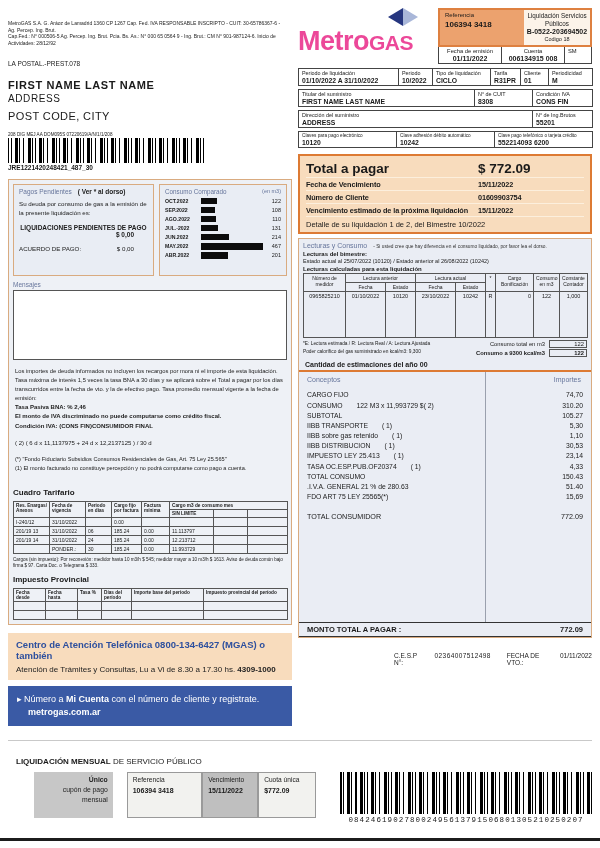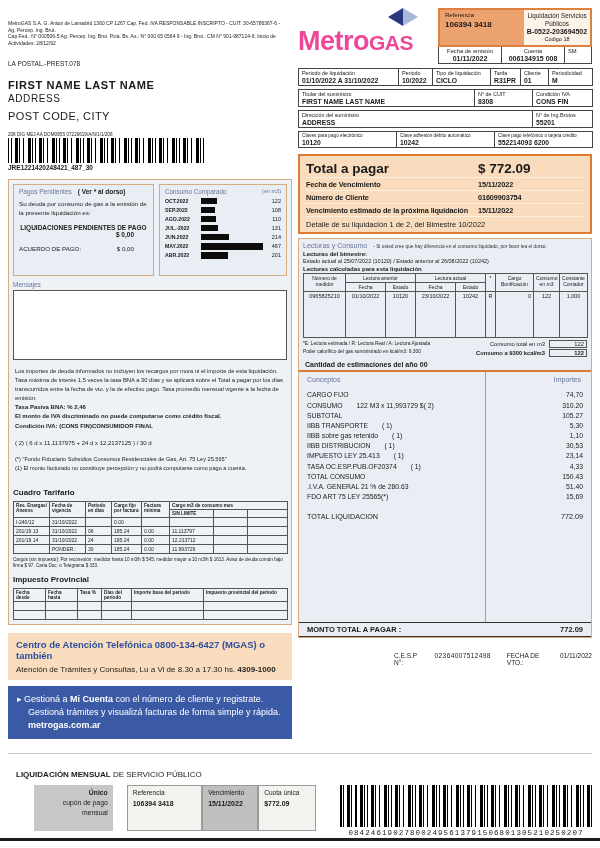--- a/index.html
+++ b/index.html
@@ -390,22 +390,21 @@
           </table>
         </div>
       </div>
 
       <div class="contact">
         <div class="contact-t">Centro de Atención Telefónica 0800-134-6427 (MGAS) o también</div>
         <div class="contact-l"><span>Atención de Trámites y Consultas, Lu a Vi de 8.30 a 17.30 hs. </span><b>4309-1000</b></div>
       </div>
 
       <div class="micuenta">
-        <div class="mc-line"><span>▸</span> <span>Gestioná a </span><b>Mi Cuenta</b><span> con el número de cliente y registrate.</span></div>
-        <div class="mc-line mc-ind">Gestioná trámites y visualizá facturas de forma simple y rápida.</div>
+        <div class="mc-line"><span>▸</span> <span>Número a </span><b>Mi Cuenta</b><span> con el número de cliente y registrate.</span></div>
         <div class="mc-line mc-ind mc-url">metrogas.com.ar</div>
       </div>
     </div>
 
     <div class="col-r">
       <div class="hdr-row">
         <div class="logo">
           <svg class="logo-diamond" width="30" height="18" viewBox="0 0 40 24">
             <polygon points="20,0 20,24 0,12" fill="#26367f"></polygon>
             <polygon points="20,0 40,12 20,24" fill="#a9b7d9"></polygon>
@@ -694,21 +693,21 @@
                 <span class="co-d"></span>
                 <span class="co-v">51.40</span>
               </div>
               <div class="co-row">
                 <span class="co-l">FDO ART 75 LEY 25565(*)</span>
                 <span class="co-d"></span>
                 <span class="co-v">15,69</span>
               </div>
             </div>
           <div class="co-total">
-            <span>TOTAL LIQUIDACION</span>
+            <span>TOTAL CONSUMIDOR</span>
             <span class="co-v">772.09</span>
           </div>
         </div>
 
         <div class="monto-row">
           <span>MONTO TOTAL A PAGAR :</span>
           <span class="mv">772.09</span>
         </div>
       </div>
 

